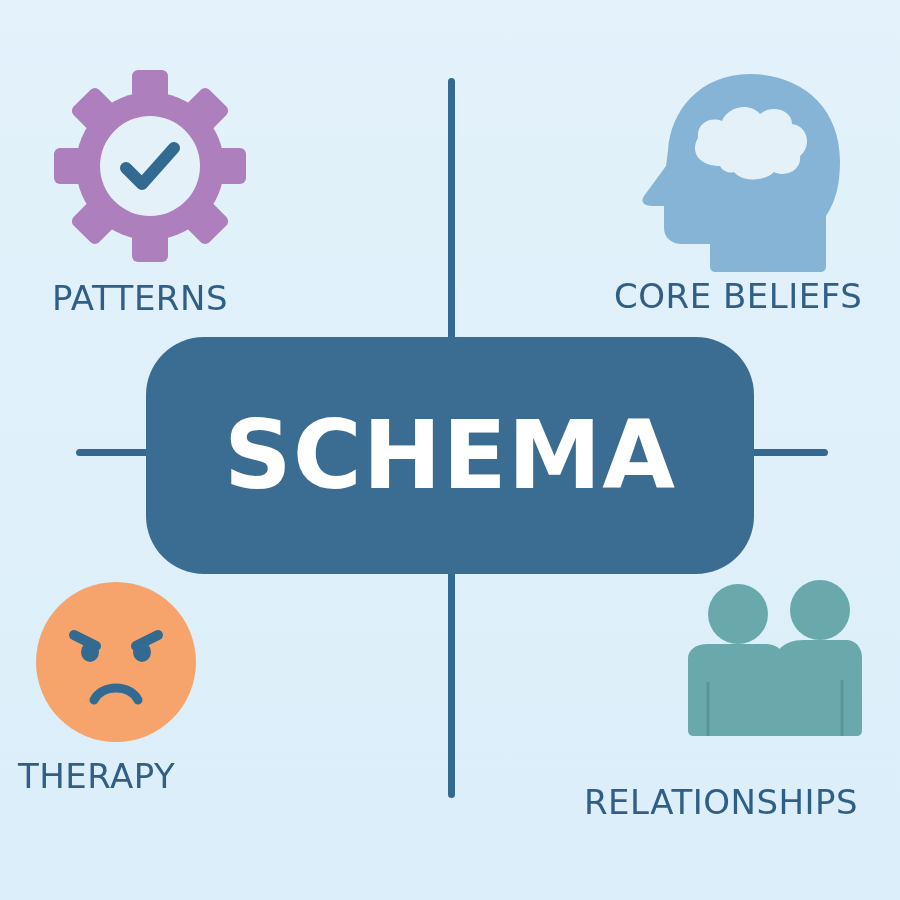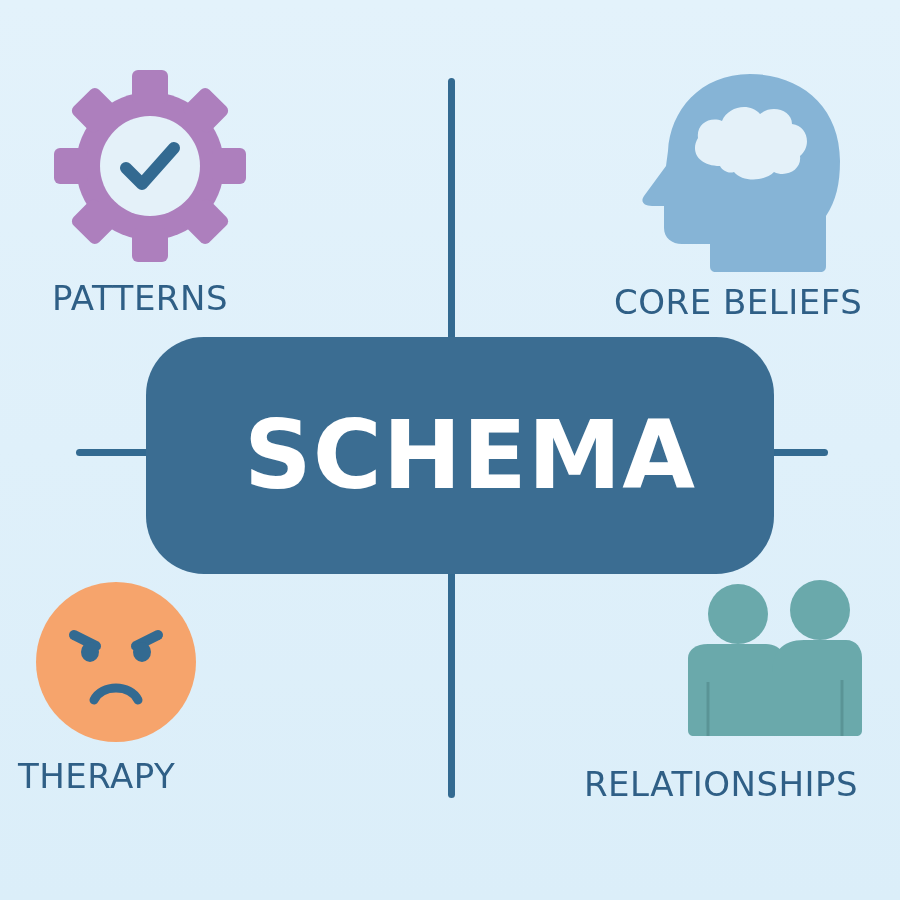--- a/index.html
+++ b/index.html
@@ -8,21 +8,21 @@
     background: linear-gradient(180deg, #e3f2fb 0%, #dbeef9 100%);
     font-family: "DejaVu Sans", sans-serif;
     position: relative;
   }
   .axis { position: absolute; background: #336a91; border-radius: 4px; }
   .axis-v { left: 448px; width: 7px; top: 78px; height: 720px; }
   .axis-h { top: 449px; height: 7px; left: 76px; width: 752px; }
   .center-box {
     position: absolute; left: 146px; top: 337px; width: 608px; height: 237px;
     background: #3b6d92; border-radius: 58px;
-    display: flex; flex-direction: column; align-items: center; justify-content: center; padding-left: 20px;
+    display: flex; flex-direction: column; align-items: center; justify-content: center;
   }
   .center-line {
     color: #ffffff; font-weight: bold; font-size: 94px; line-height: 92px;
     letter-spacing: 1px;
   }
   .label {
     position: absolute; color: #2f5f86; font-weight: normal; font-size: 34px;
     white-space: nowrap; letter-spacing: 0.5px;
   }
   .icon { position: absolute; }
@@ -55,33 +55,33 @@
     <circle r="50" fill="#e4f1f9"></circle>
     <polyline points="-24,2 -8,18 24,-18" fill="none" stroke="#336a91" stroke-width="12" stroke-linecap="round" stroke-linejoin="round"></polyline>
   </g>
 </svg>
 <div class="label" style="left:52px;top:278px">PATTERNS</div>
 
 <svg class="icon" style="left:640px;top:66px" width="210" height="210" viewBox="0 0 210 210">
   <path d="M200,95 C200,40 160,8 110,8 C60,8 30,45 28,85 L26,100 L4,130 C0,136 4,140 12,140 L24,140 L24,162 C24,172 32,178 42,178 L70,178 L70,200 C70,204 72,206 76,206 L180,206 C184,206 186,204 186,200 L186,150 C196,135 200,118 200,95 Z" fill="#86b4d6"></path>
   <path d="M80,100 C58,100 50,85 58,72 C56,58 70,50 82,55 C88,40 110,36 120,48 C132,38 152,44 152,58 C168,60 172,80 160,90 C162,104 146,112 134,106 C124,116 102,116 94,106 C88,108 82,104 80,100 Z" fill="#e4f1f9"></path>
 </svg>
-<div class="label" style="left:614px;top:282px">CORE BELIEFS</div>
+<div class="label" style="left:614px;top:276px">CORE BELIEFS</div>
 
 <svg class="icon" style="left:34px;top:580px" width="164" height="164" viewBox="0 0 164 164">
   <circle cx="82" cy="82" r="80" fill="#f6a46c"></circle>
   <path d="M40,55 L62,66" stroke="#336a91" stroke-width="10" stroke-linecap="round"></path>
   <path d="M124,55 L102,66" stroke="#336a91" stroke-width="10" stroke-linecap="round"></path>
   <ellipse cx="56" cy="72" rx="9" ry="10" fill="#336a91"></ellipse>
   <ellipse cx="108" cy="72" rx="9" ry="10" fill="#336a91"></ellipse>
   <path d="M60,120 C68,104 96,104 104,120" fill="none" stroke="#336a91" stroke-width="9" stroke-linecap="round"></path>
 </svg>
 <div class="label" style="left:18px;top:756px">THERAPY</div>
 
 <svg class="icon" style="left:686px;top:578px" width="176" height="160" viewBox="0 0 176 160">
   <circle cx="52" cy="36" r="30" fill="#6aa9ab"></circle>
   <circle cx="134" cy="32" r="30" fill="#6aa9ab"></circle>
   <path d="M2,110 L2,80 C2,72 10,66 22,66 L80,66 C96,66 102,80 102,96 L102,154 C102,157 100,158 97,158 L8,158 C4,158 2,156 2,152 Z" fill="#6aa9ab"></path>
   <path d="M86,96 C86,74 96,62 118,62 L160,62 C170,62 176,70 176,80 L176,152 C176,156 174,158 170,158 L92,158 C88,158 86,156 86,152 Z" fill="#6aa9ab"></path>
   <line x1="22" y1="104" x2="22" y2="158" stroke="#5a9496" stroke-width="3"></line>
   <line x1="156" y1="102" x2="156" y2="158" stroke="#5a9496" stroke-width="3"></line>
 </svg>
-<div class="label" style="left:584px;top:764px">RELATIONSHIPS</div>
+<div class="label" style="left:584px;top:782px">RELATIONSHIPS</div>
 
 </body></html>

